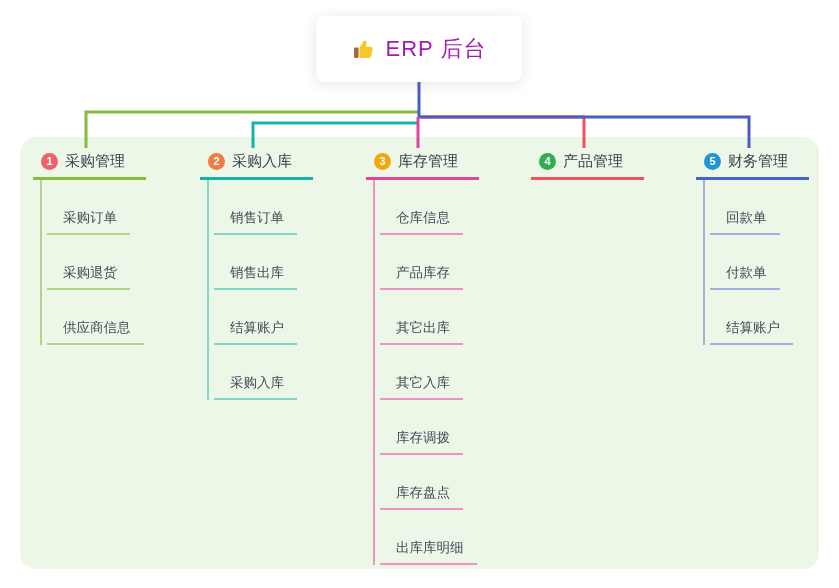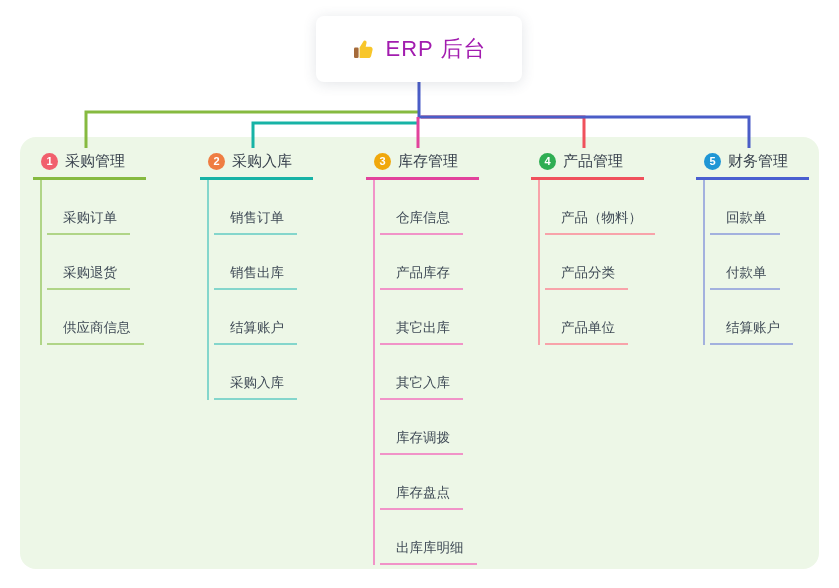--- a/index.html
+++ b/index.html
@@ -138,32 +138,20 @@
           <div class="child">
             <span class="child-label" style="border-bottom-color: rgb(241, 147, 200);">出库库明细</span>
           </div>
         </div>
       </div>
       <div class="branch" style="left: 531px;">
         <div class="branch-header" style="border-bottom-color: rgb(240, 81, 92);">
           <span class="badge" style="background: rgb(47, 174, 83);">4</span>
           <span>产品管理</span>
         </div>
-        <div class="children">
-          <span class="vline" style="background: rgb(248, 163, 170);"></span>
-          <div class="child">
-            <span class="child-label" style="border-bottom-color: rgb(248, 163, 170);">产品（物料）</span>
-          </div>
-          <div class="child">
-            <span class="child-label" style="border-bottom-color: rgb(248, 163, 170);">产品分类</span>
-          </div>
-          <div class="child">
-            <span class="child-label" style="border-bottom-color: rgb(248, 163, 170);">产品单位</span>
-          </div>
-        </div>
       </div>
       <div class="branch" style="left: 696px;">
         <div class="branch-header" style="border-bottom-color: rgb(74, 95, 208);">
           <span class="badge" style="background: rgb(31, 150, 213);">5</span>
           <span>财务管理</span>
         </div>
         <div class="children">
           <span class="vline" style="background: rgb(163, 177, 222);"></span>
           <div class="child">
             <span class="child-label" style="border-bottom-color: rgb(163, 177, 222);">回款单</span>

